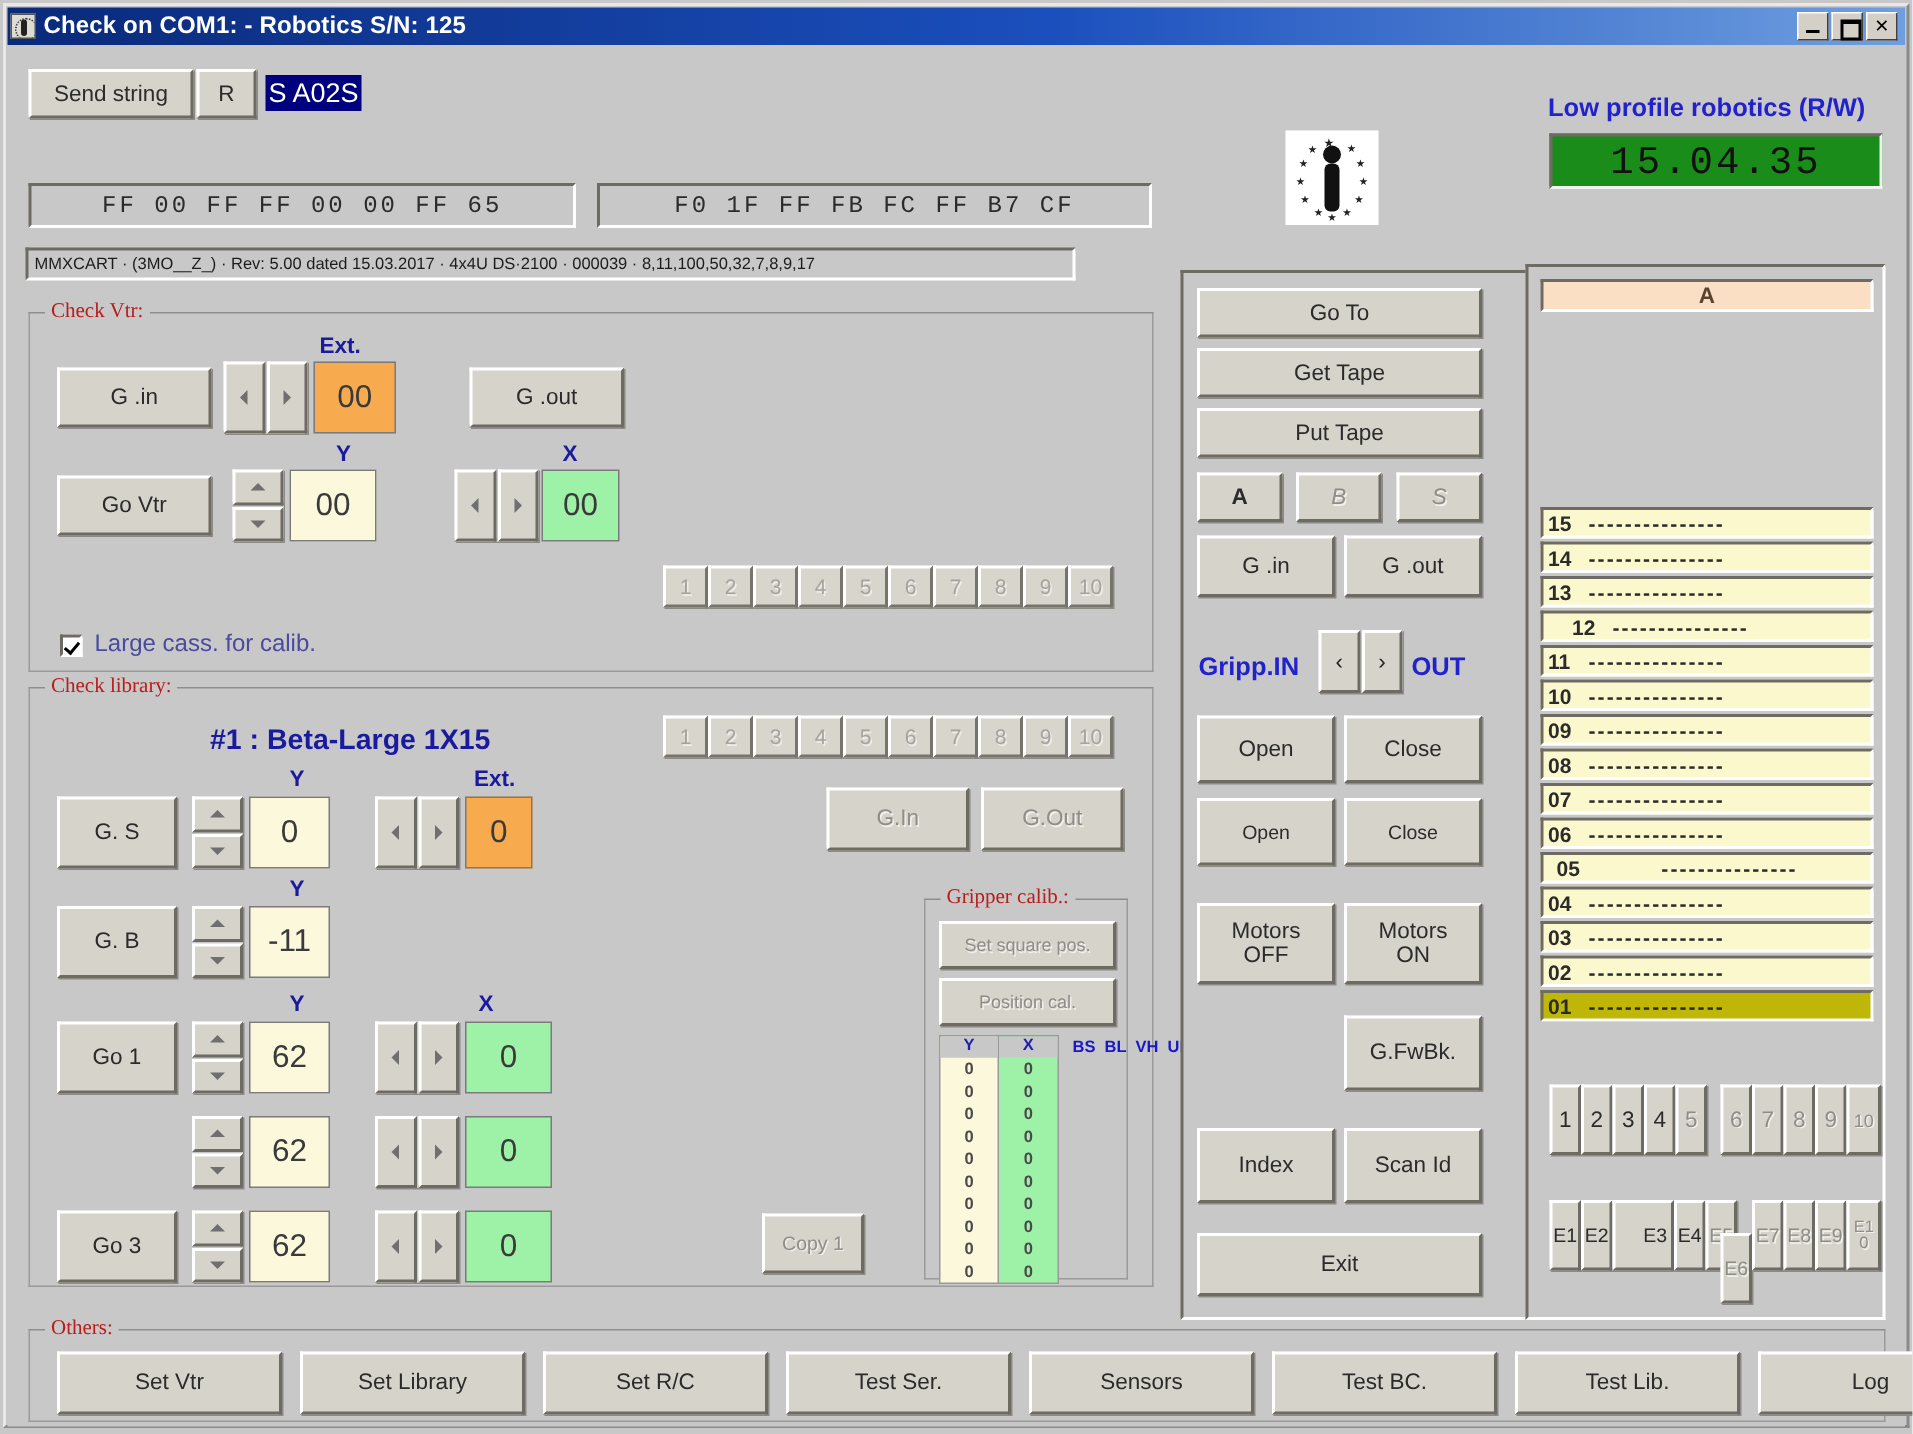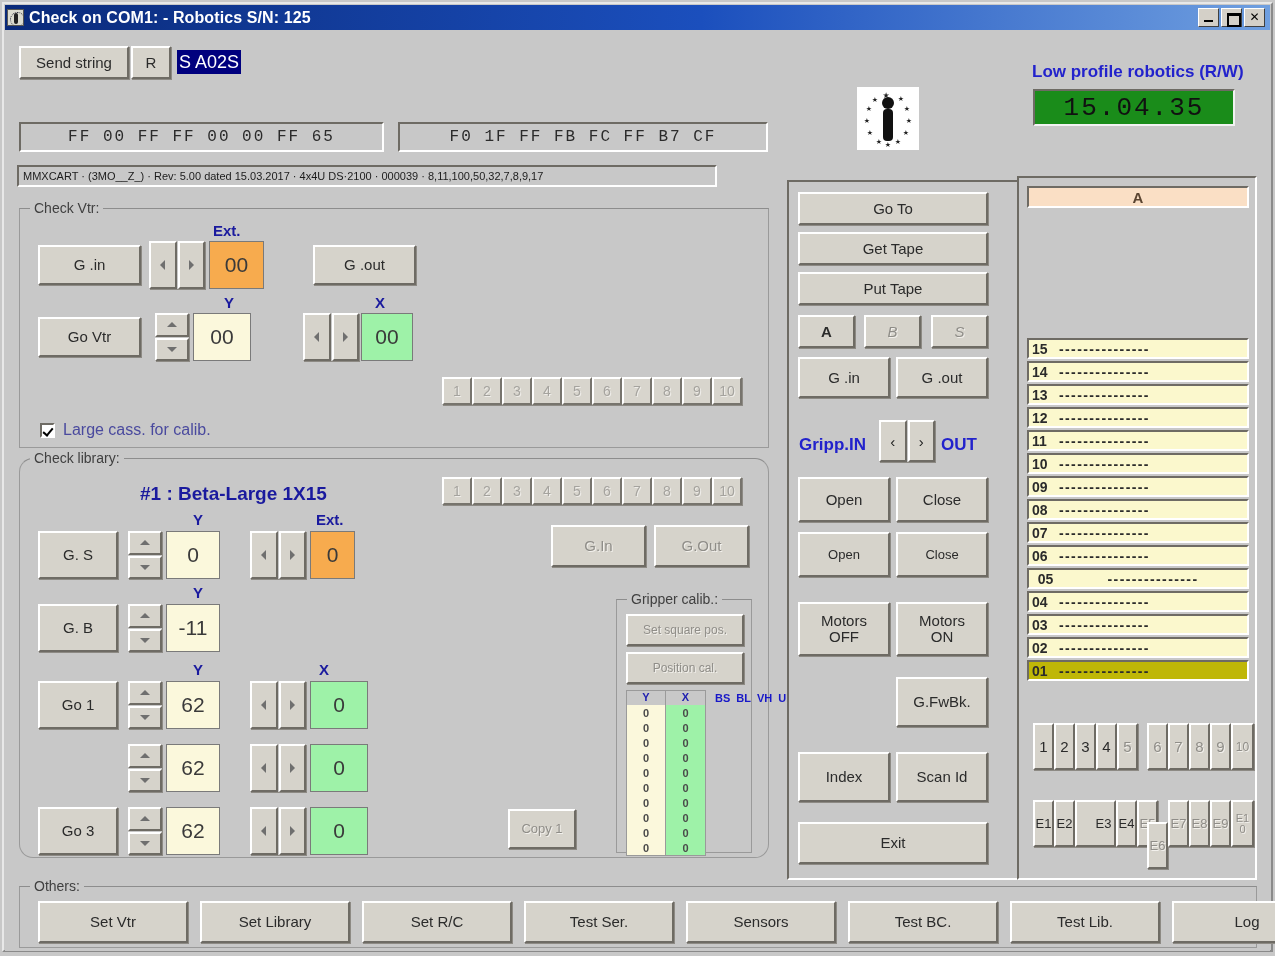--- a/index.html
+++ b/index.html
@@ -120,23 +120,24 @@
   .group {
     position: absolute;
     border: 1px solid #9a9a9a;
     border-top-color: #8d8d8d;
   }
   .group > .gtitle {
     position: absolute;
     top: -9px; left: 10px;
     background: #c8c8c8;
     padding: 0 4px;
-    color: #404040;
+    color: #b91c1c;
     font-size: 14px;
     white-space: nowrap;
+    font-family: Liberation Serif, serif;
   }
 
   .lbl { position: absolute; color: #1a1a9e; font-size: 15px; font-weight: bold; white-space: nowrap; }
 
   .field {
     position: absolute;
     border: 1px solid #7a7a7a;
     display: flex; align-items: center; justify-content: center;
     font-family: "Liberation Sans", sans-serif;
     font-size: 21px;
@@ -272,21 +273,21 @@
     left: 852px; top: 57px;
     width: 62px; height: 63px;
     background: #ffffff;
     overflow: hidden;
   }
 
   
   .clock {
     position: absolute;
     left: 1028px; top: 59px;
-    width: 202px; height: 37px;
+    width: 222px; height: 37px;
     background: #1a8c1a;
     border: 2px solid;
     border-color: #6e6b64 #f2f2f2 #f2f2f2 #6e6b64;
     display: flex; align-items: center; justify-content: center;
     font-family: "Liberation Mono", monospace;
     font-size: 26px; color: #111;
     letter-spacing: 2px;
   }
 
   
@@ -412,21 +413,21 @@
           <div class="nb dis">9</div>
           <div class="nb dis">10</div>
         </div>
 
         <div class="cbox" style="left:20px;top:212px;">
           <div class="box"></div>
           <div class="ctxt">Large cass. for calib.</div>
         </div>
       </div>
 
-      <div class="group" style="left:14px;top:428px;width:750px;height:400px;border-radius:14px;">
+      <div class="group" style="left:14px;top:428px;width:750px;height:400px;">
         <div class="gtitle">Check library:</div>
 
         <div class="lbl" style="left:120px;top:24px;font-size:19px;">#1 : Beta-Large 1X15</div>
 
         <div class="numstrip" style="left:422px;top:18px;">
           <div class="nb dis">1</div>
           <div class="nb dis">2</div>
           <div class="nb dis">3</div>
           <div class="nb dis">4</div>
           <div class="nb dis">5</div>
@@ -633,21 +634,21 @@
           <span class="sv">---------------</span>
         </div>
         <div class="slot" style="top:183px;">
           <span class="sn">14</span>
           <span class="sv">---------------</span>
         </div>
         <div class="slot" style="top:206px;">
           <span class="sn">13</span>
           <span class="sv">---------------</span>
         </div>
-        <div class="slot" style="top:229px;">
+        <div class="slot" style="top:229px;padding-left:16px;">
           <span class="sn">12</span>
           <span class="sv">---------------</span>
         </div>
         <div class="slot" style="top:252px;">
           <span class="sn">11</span>
           <span class="sv">---------------</span>
         </div>
         <div class="slot" style="top:275px;">
           <span class="sn">10</span>
           <span class="sv">---------------</span>

